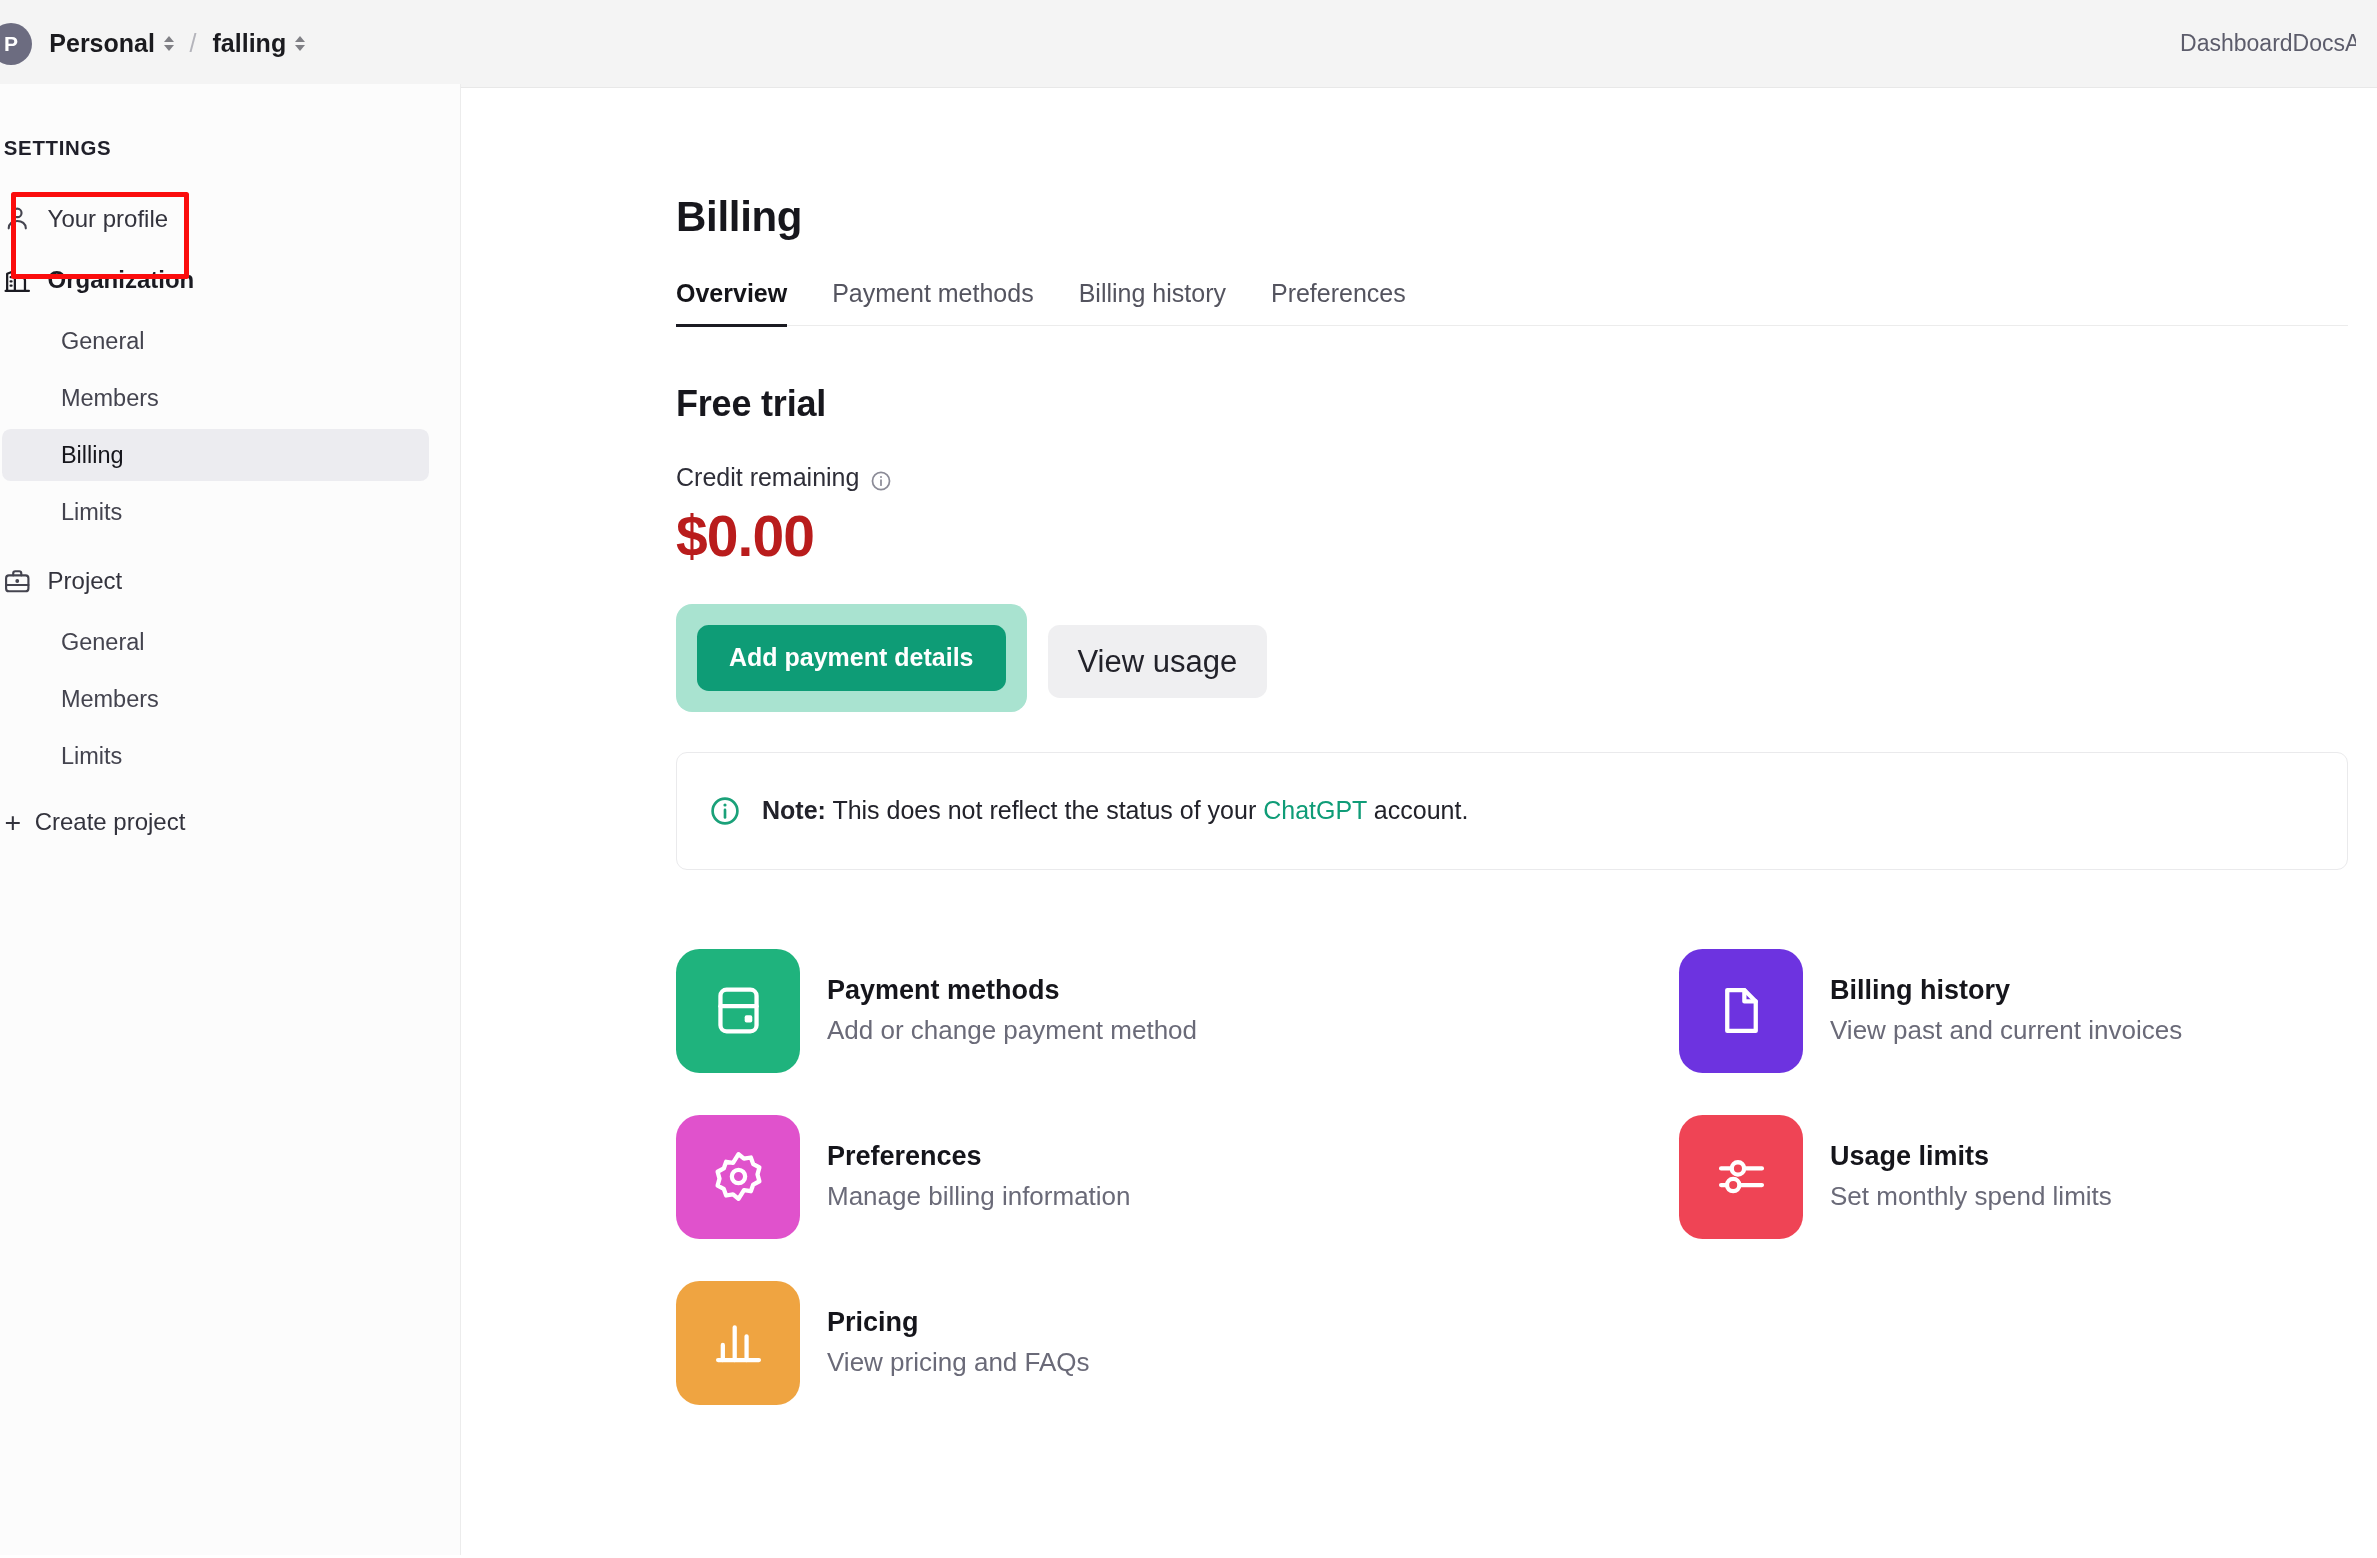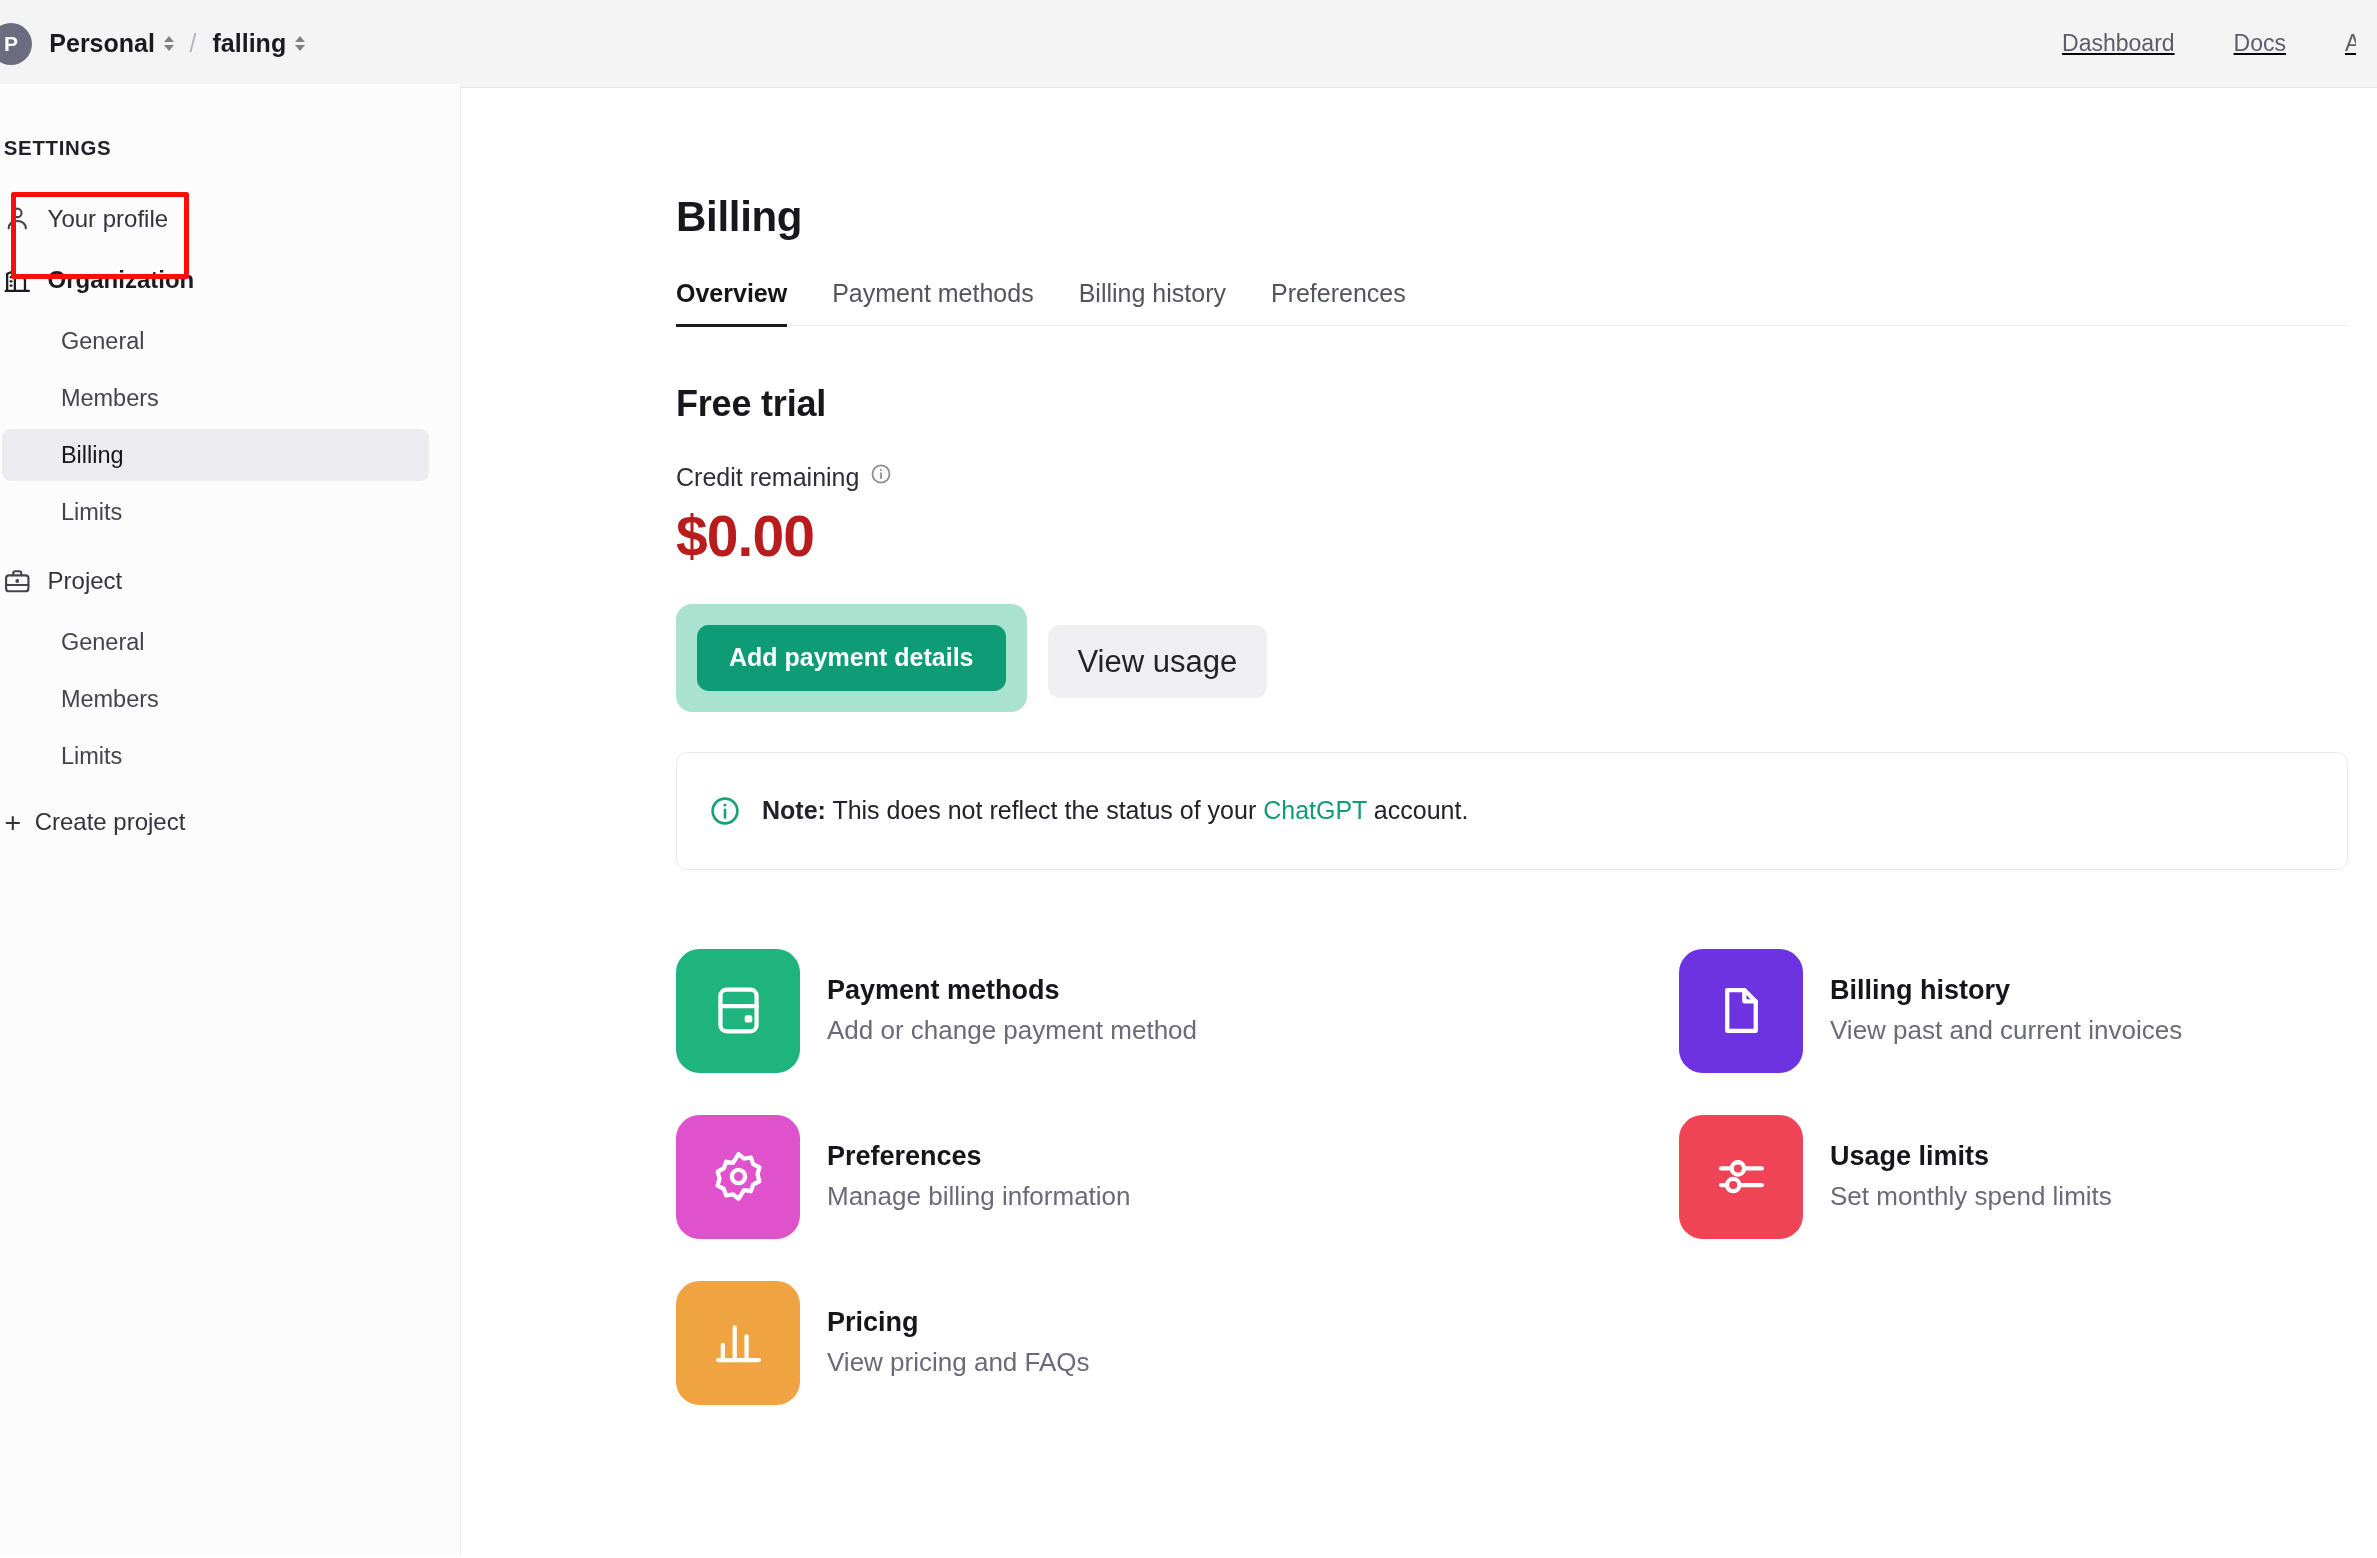--- a/index.html
+++ b/index.html
@@ -33,21 +33,21 @@
   .chev-updown span {
     display: block; width: 0; height: 0;
     border-left: 5.6px solid transparent; border-right: 5.6px solid transparent;
   }
   .chev-updown span.up { border-bottom: 6.8px solid #3a3a42; }
   .chev-updown span.dn { border-top: 6.8px solid #3a3a42; }
   #crumb-sep { margin: 0 16px; font-size: 25px; color: #b4b4bb; font-weight: 400; }
 
   #topnav {
     margin-left: auto; display: flex; align-items: flex-end;
-    gap: 59px; padding-right: 21px; text-decoration: underline;
+    padding-right: 21px;
   }
   .topnav-link { font-size: 23px; color: #5c5c6b; white-space: nowrap; }
   #topnav-overflow {
     font-size: 23px; color: #5c5c6b; width: 11px;
     overflow: hidden; white-space: nowrap;
   }
 
   
   #sidebar {
     position: absolute; top: 84px; left: 0;
@@ -113,21 +113,21 @@
     font-size: 25px; color: #54545f; padding-bottom: 16px;
     border-bottom: 3.7px solid transparent; margin-bottom: -2.5px;
   }
   .tab.active { color: #141419; font-weight: 700; border-bottom-color: #1b1b22; }
 
   #free-trial-title {
     font-size: 36px; font-weight: 700; color: #17171d;
     margin: 57px 0 0 0; letter-spacing: -0.2px;
   }
   #credit-row {
-    display: flex; align-items: flex-start; gap: 11px; margin-top: 38px;
+    display: flex; align-items: flex-end; gap: 11px; margin-top: 38px;
   }
   #credit-label { font-size: 25px; color: #2e2e38; }
   #credit-amount {
     font-size: 57px; font-weight: 700; color: #b91c1c;
     letter-spacing: -0.9px; margin-top: 11px;
   }
 
   #btn-row { display: flex; align-items: center; gap: 21px; margin-top: 35px; }
   #add-payment-wrap {
     padding: 21px; border-radius: 16px;

